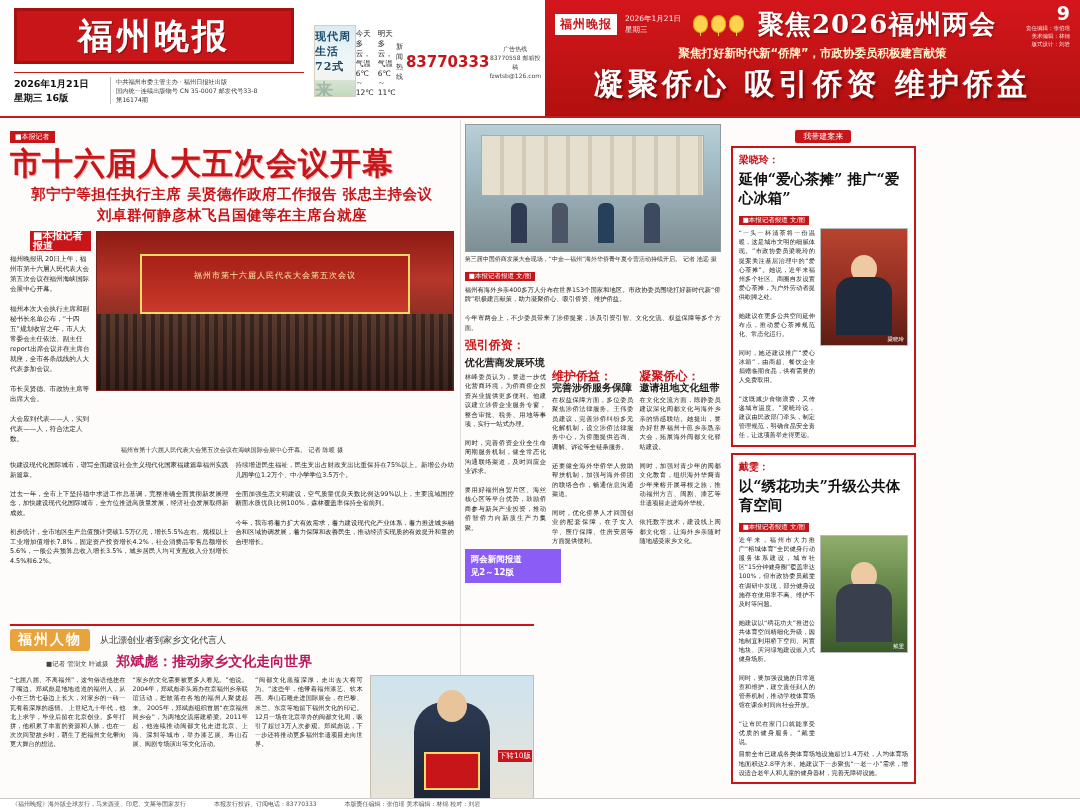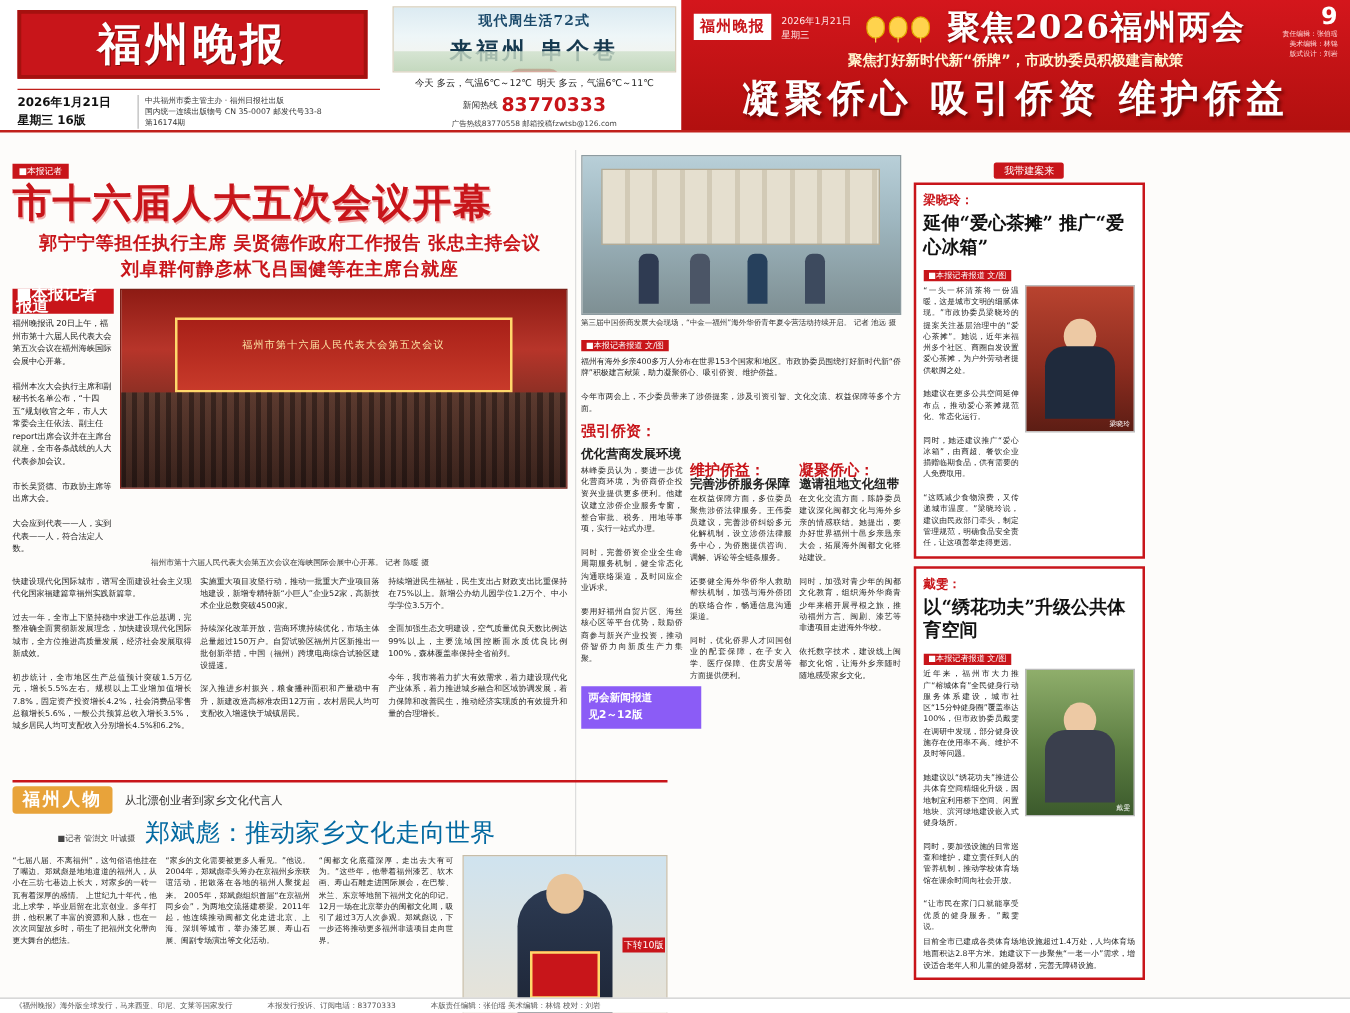--- a/index.html
+++ b/index.html
@@ -12,21 +12,21 @@
   }
   .page {
     position: relative;
     width: 1080px; height: 810px;
     background: #fdfcfa;
   }
 
   
   .masthead {
     position: absolute; left: 0; top: 0;
-    width: 1080px; height: 106px;
+    width: 1080px; height: 118px;
     display: flex;
     border-bottom: 2px solid #c0201b;
     background: #fff;
   }
   .mh-left {
     width: 310px; padding: 8px 8px 0 14px;
     display: flex; flex-direction: column;
   }
   .logo-box {
     width: 280px; height: 56px;
@@ -51,21 +51,21 @@
     font-size: 9.5px; line-height: 14px; color: #111;
     width: 96px; font-weight: bold;
   }
   .mh-imprint {
     font-size: 6.2px; line-height: 9px; color: #333;
     border-left: 1px solid #bbb; padding-left: 5px; flex: 1;
   }
 
   .mh-mid {
     width: 235px; padding: 5px 4px 0 4px;
-    display: flex; flex-direction: column; align-items: center;
+    display: flex; align-items: center;
   }
   .promo-strip {
     width: 100%; height: 72px;
     background: linear-gradient(180deg,#dcebf2 0%, #eef6f8 45%, #f6f3ea 100%);
     border: 1px solid #d7cfbc;
     position: relative;
     display: flex; flex-direction: column; align-items: center;
     justify-content: flex-start;
     overflow: hidden;
   }
@@ -178,22 +178,22 @@
   .sub-title2 {
     font-size: 14.5px; color: #c8151a; text-align: center;
     font-weight: bold; margin-top: 2px; letter-spacing: .5px;
   }
 
   .lead-wrap { display: flex; margin-top: 6px; }
   .lead-col {
     width: 86px; font-size: 6.6px; line-height: 10px; color: #222;
     padding-right: 5px;
   }
-  .lead-col .byline { font-size: 13px; font-weight: bold; margin-bottom: 3px;
-    background:#c8151a; color:#fff; display:inline-block; padding:0 3px;}
+  .lead-col .byline { font-size: 10px; font-weight: bold; margin-bottom: 3px;
+    background:#c8151a; color:#fff; display:inline-block; padding:0 3px;margin-left:20px;}
   .photo-main {
     flex: 1; height: 160px;
     background: linear-gradient(180deg,#8e1b14 0%, #b7352a 30%, #6d2b20 70%, #3d1a14 100%);
     position: relative; overflow: hidden;
     border: 1px solid #7a2018;
   }
   .photo-main .stage {
     position: absolute; left: 12%; top: 14%; width: 76%; height: 38%;
     background: linear-gradient(180deg,#a82018,#c83a2a);
     border: 2px solid #ffd86b;
@@ -225,21 +225,21 @@
   }
   .person-logo {
     display: inline-block; background: #e8a33a; color: #fff;
     font-family:"DejaVu Serif","Liberation Serif",serif;
     font-size: 14px; font-weight: bold; padding: 2px 8px; border-radius: 3px;
     letter-spacing: 2px;
   }
   .person-kicker { font-size: 9px; color: #333; margin-left: 10px; }
   .person-title {
     font-family:"DejaVu Serif","Liberation Serif",serif;
-    font-size: 20px; font-weight: normal; color: #0369a1; margin-top: 2px;
+    font-size: 14px; font-weight: bold; color: #be185d; margin-top: 2px;
   }
   .person-body { display: flex; gap: 7px; margin-top: 4px; }
   .person-text {
     font-size: 6.2px; line-height: 9.2px; color: #1d1d1d; text-align: justify;
   }
   .person-photo {
     width: 168px; height: 132px;
     background: linear-gradient(180deg,#cfe3ef 0%, #e9e3d6 100%);
     border: 1px solid #c7bda8; position: relative; overflow: hidden;
   }
@@ -429,25 +429,20 @@
         </div>
       </div>
       <div class="photo-cap">福州市第十六届人民代表大会第五次会议在海峡国际会展中心开幕。  记者 陈暖 摄</div>
 
       <div class="cols3">
         <div style="white-space:pre-line">快建设现代化国际城市，谱写全面建设社会主义现代化国家福建篇章福州实践新篇章。
 
 过去一年，全市上下坚持稳中求进工作总基调，完整准确全面贯彻新发展理念，加快建设现代化国际城市，全方位推进高质量发展，经济社会发展取得新成效。
 
 初步统计，全市地区生产总值预计突破1.5万亿元，增长5.5%左右。规模以上工业增加值增长7.8%，固定资产投资增长4.2%，社会消费品零售总额增长5.6%，一般公共预算总收入增长3.5%，城乡居民人均可支配收入分别增长4.5%和6.2%。</div>
-        <div style="white-space:pre-line">实施重大项目攻坚行动，推动一批重大产业项目落地建设，新增专精特新“小巨人”企业52家，高新技术企业总数突破4500家。
-
-持续深化改革开放，营商环境持续优化，市场主体总量超过150万户。自贸试验区福州片区新推出一批创新举措，中国（福州）跨境电商综合试验区建设提速。
-
-深入推进乡村振兴，粮食播种面积和产量稳中有升，新建改造高标准农田12万亩，农村居民人均可支配收入增速快于城镇居民。</div>
         <div style="white-space:pre-line">持续增进民生福祉，民生支出占财政支出比重保持在75%以上。新增公办幼儿园学位1.2万个、中小学学位3.5万个。
 
 全面加强生态文明建设，空气质量优良天数比例达99%以上，主要流域国控断面水质优良比例100%，森林覆盖率保持全省前列。
 
 今年，我市将着力扩大有效需求，着力建设现代化产业体系，着力推进城乡融合和区域协调发展，着力保障和改善民生，推动经济实现质的有效提升和量的合理增长。</div>
       </div>
 
       <div class="person-block">
         <div style="display:flex;align-items:center;">
           <span class="person-logo">福州人物</span>

